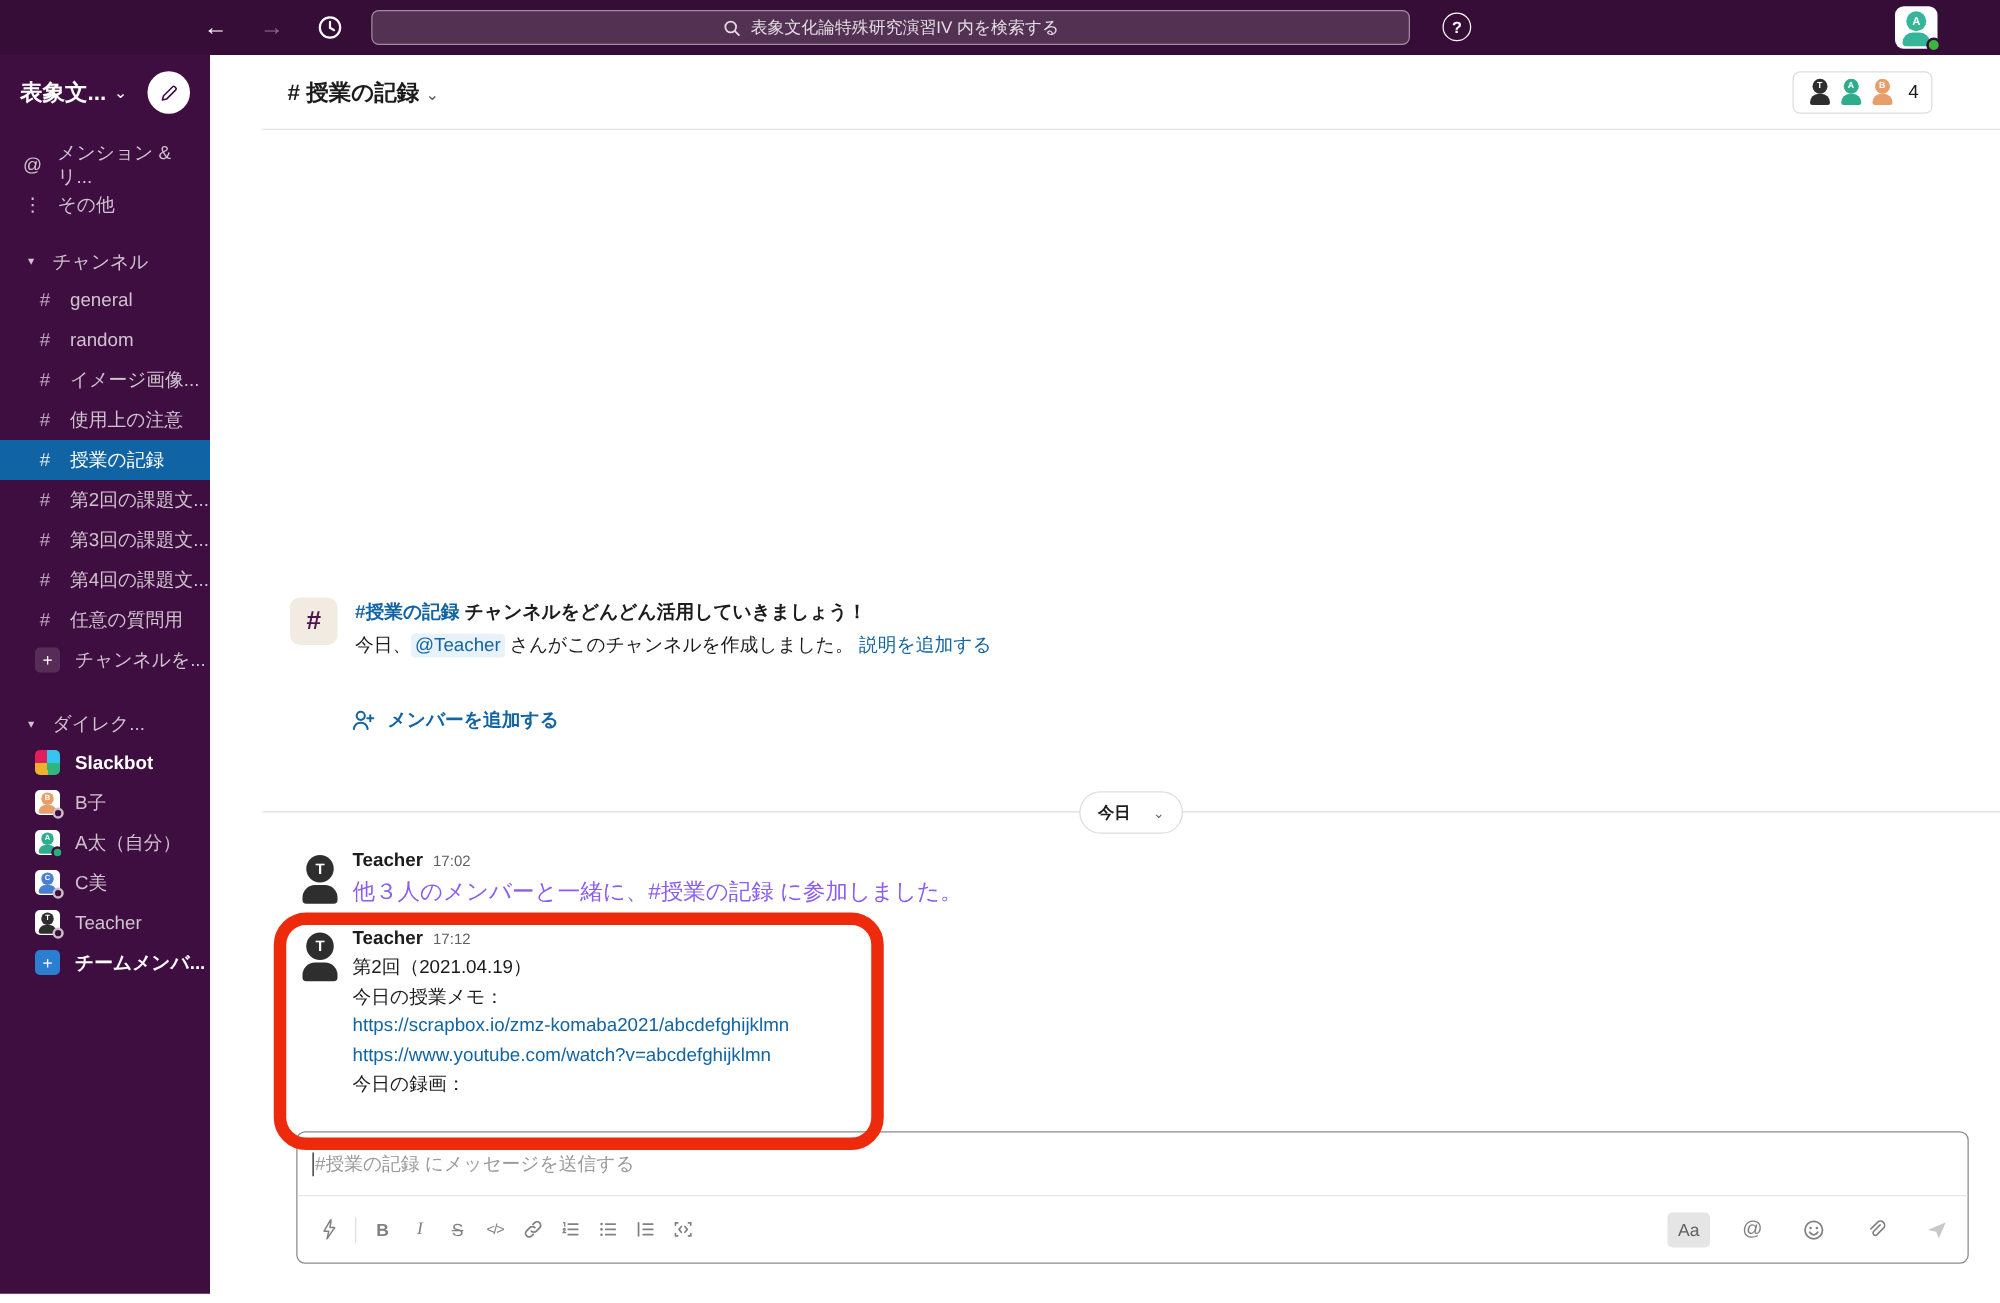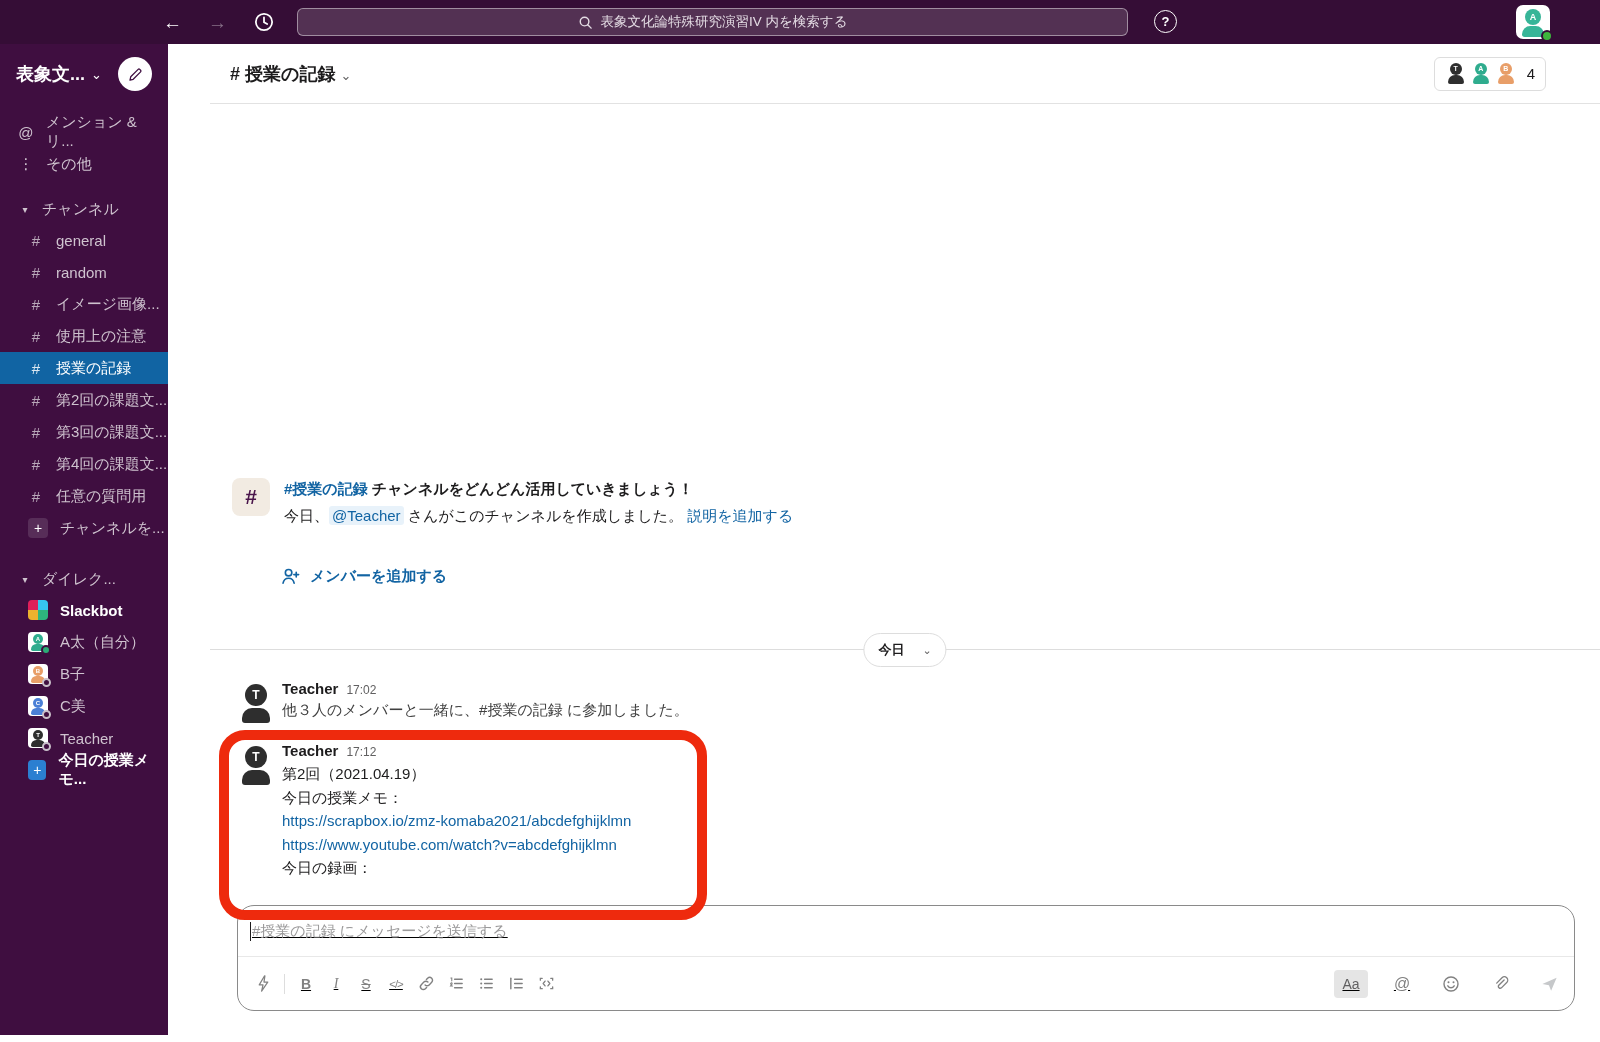--- a/index.html
+++ b/index.html
@@ -89,31 +89,31 @@
   
   .bav { position:absolute; left:28px; width:36px; height:36px; }
   .bav .h { position:absolute; left:7px; top:0; width:22px; height:22px; border-radius:50%; background:#2E2E2E;
     color:#fff; font-size:12px; font-weight:bold; display:flex; align-items:center; justify-content:center; }
   .bav .b { position:absolute; left:4px; top:24px; width:28px; height:15px; border-radius:10px 10px 3px 3px; background:#2E2E2E; }
   .msg { position:absolute; left:0; width:900px; }
   .msg-body { margin-left:72px; }
   .msg-head { display:flex; align-items:baseline; gap:8px; }
   .msg-author { font-size:15px; font-weight:bold; color:#1D1C1D; cursor:pointer; }
   .msg-time { font-size:12px; color:#616061; cursor:pointer; }
-  .sys-text { font-size:15px; color:#404040; margin-top:4px; }
+  .sys-text { font-size:18px; color:#8b5cf6; margin-top:4px; }
   .msg-line { font-size:15px; color:#1D1C1D; line-height:23.5px; }
   .msg-line a { color:#1264A3; text-decoration:none; cursor:pointer;text-align:center; }
 
   
   #highlight-box { position:absolute; left:9px; top:626px; width:488px; height:190px;
     border:10px solid #EE2A0D; border-radius:26px; z-index:5; pointer-events:none; }
 
   
   #composer { position:absolute; left:27px; top:801px; width:1338px; height:106px;
-    border:1px solid #8A8A8A; border-radius:17px; background:#fff; z-index:2;text-decoration:underline; }
+    border:1px solid #8A8A8A; border-radius:7px; background:#fff; z-index:2; }
   #composer-input { height:50px; display:flex; align-items:center; padding:0 12px; cursor:text; }
   #composer-input .cursor { width:1px; height:19px; background:#1D1C1D; margin-right:1px; }
   #composer-input .ph { font-size:15px; color:#9B9A9B; }
   #composer-toolbar { height:54px; border-top:1px solid #E8E8E8; display:flex; align-items:center; padding:0 10px; }
   .tb-btn { width:30px; height:28px; display:flex; align-items:center; justify-content:center;
     color:#818181; font-size:14px; cursor:pointer; border-radius:4px; }
   .tb-btn.b { font-weight:bold; }
   .tb-btn.i { font-style:italic; font-family:"Liberation Serif","DejaVu Serif",serif; }
   .tb-btn.s { text-decoration:line-through; }
   .tb-btn.code { font-size:11.5px; letter-spacing:-1px; }
@@ -220,54 +220,54 @@
 
   <div class="s-section" style="margin-top:20px;">
     <span class="caret">▾</span>
     <span>ダイレク...</span>
   </div>
   <div class="s-dm">
     <span class="pav slackbot"></span>
     <span class="bold-w">Slackbot</span>
   </div>
   <div class="s-dm">
+    <span class="pav" style="--c: #E89E68;">
+      <span class="h">B</span>
+        <span class="b"></span>
+      <span class="off"></span>
+    </span>
+    <span>B子</span>
+  </div>
+  <div class="s-dm">
     <span class="pav" style="--c: #2FAC8E;">
       <span class="h">A</span>
         <span class="b"></span>
       <span class="on"></span>
     </span>
     <span>A太（自分）</span>
   </div>
   <div class="s-dm">
-    <span class="pav" style="--c: #E89E68;">
-      <span class="h">B</span>
-        <span class="b"></span>
-      <span class="off"></span>
-    </span>
-    <span>B子</span>
-  </div>
-  <div class="s-dm">
     <span class="pav" style="--c: #4A7FD6;">
       <span class="h">C</span>
         <span class="b"></span>
       <span class="off"></span>
     </span>
     <span>C美</span>
   </div>
   <div class="s-dm">
     <span class="pav" style="--c: #2E2E2E;">
       <span class="h">T</span>
         <span class="b"></span>
       <span class="off"></span>
     </span>
     <span>Teacher</span>
   </div>
   <div class="s-dm">
     <span class="plus-sq blue">+</span>
-    <span class="bold-w">今日の授業メモ...</span>
+    <span class="bold-w">チームメンバ...</span>
   </div>
 </div>
 
 <div id="main">
   <div id="chan-header">
     <span id="chan-title">
       <span># 授業の記録</span><span class="chev">⌄</span>
     </span>
     <span id="member-box">
       <span class="mav" style="--c: #2E2E2E;">

